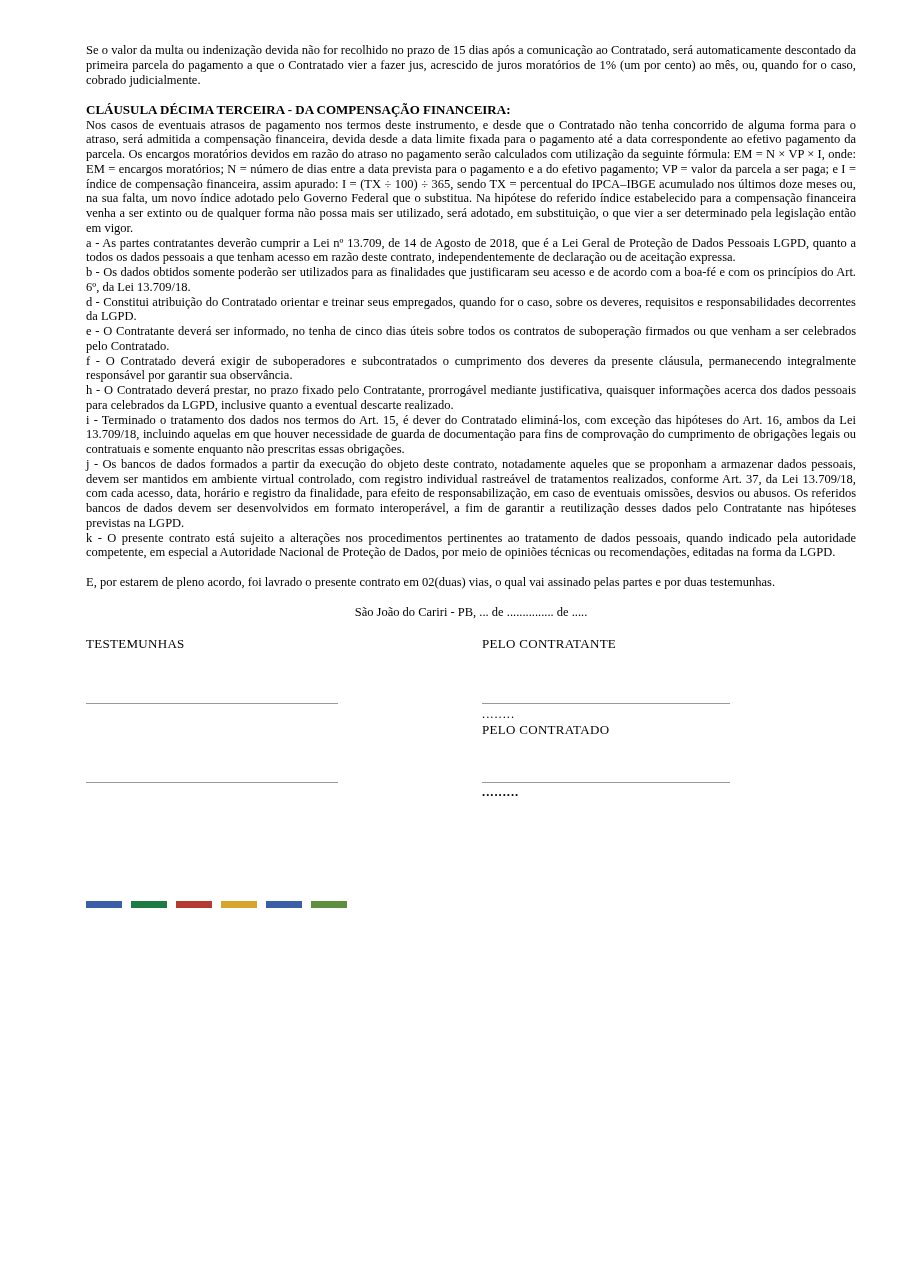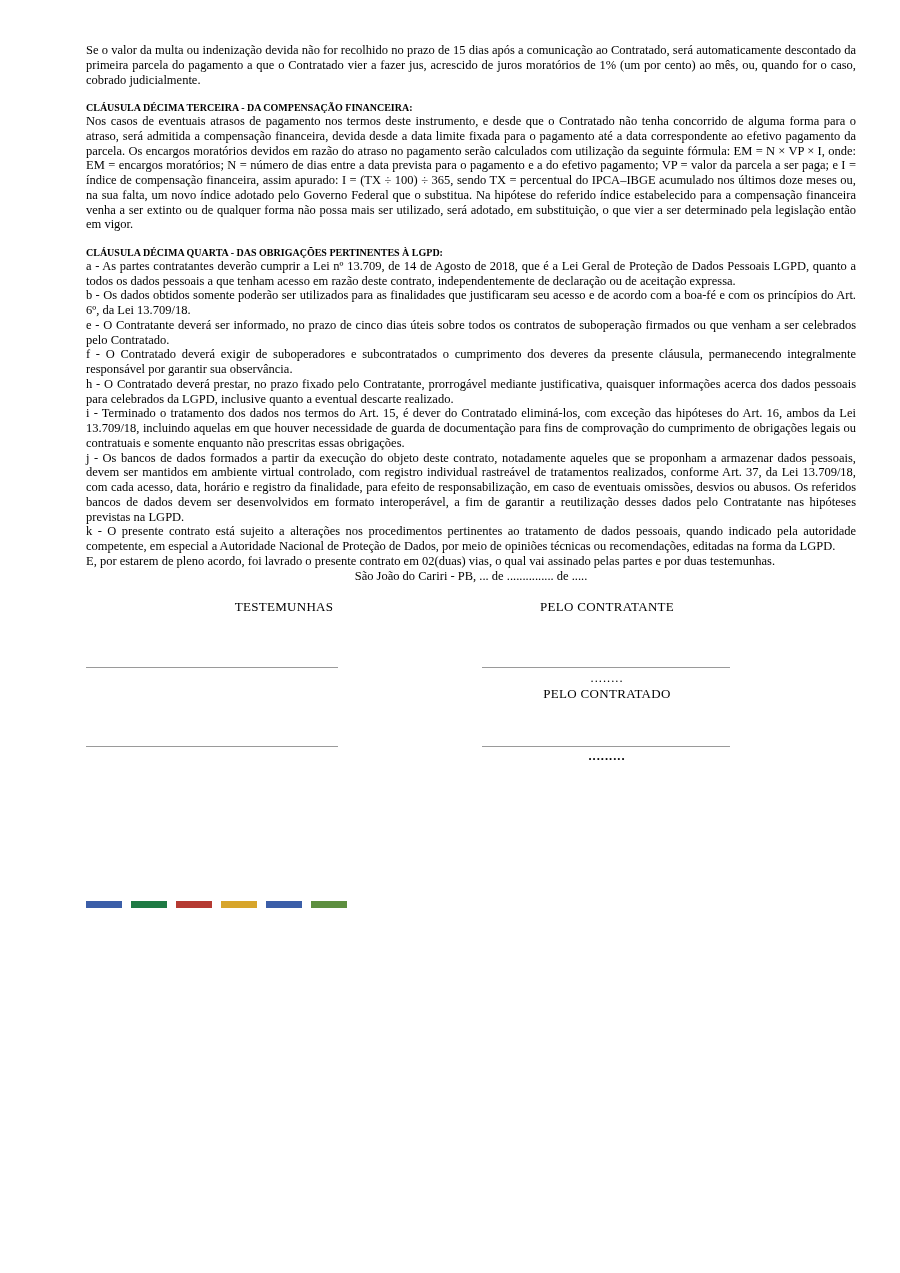--- a/index.html
+++ b/index.html
@@ -18,37 +18,37 @@
     color: #000000;
     font-size: 12.5px;
     line-height: 1.18;
     overflow: hidden;
   }
   .para {
     margin: 0;
     text-align: justify;
   }
   .sp {
+    margin-top: 15px;
   }
   .clause-heading {
     margin: 15px 0 0 0;
-    font-size: 10px;
+    font-size: 13px;
     font-weight: bold;
     text-align: left;
   }
   .right-align {
     text-align: center;
   }
   
   .sig {
     margin-top: 16px;
   }
   .sig-row {
     display: flex;
-    text-align: center;
   }
   .sig-left {
     width: 396px;
     flex: 0 0 396px;
   }
   .sig-right {
     width: 250px;
     flex: 0 0 250px;
   }
   .sig-label {
@@ -92,24 +92,24 @@
 </head>
 <body>
 
 <div class="page">
 
   <p class="para">Se o valor da multa ou indenização devida não for recolhido no prazo de 15 dias após a comunicação ao Contratado, será automaticamente descontado da primeira parcela do pagamento a que o Contratado vier a fazer jus, acrescido de juros moratórios de 1% (um por cento) ao mês, ou, quando for o caso, cobrado judicialmente.</p>
 
   <h3 class="clause-heading">CLÁUSULA DÉCIMA TERCEIRA - DA COMPENSAÇÃO FINANCEIRA:</h3>
   <p class="para">Nos casos de eventuais atrasos de pagamento nos termos deste instrumento, e desde que o Contratado não tenha concorrido de alguma forma para o atraso, será admitida a compensação financeira, devida desde a data limite fixada para o pagamento até a data correspondente ao efetivo pagamento da parcela. Os encargos moratórios devidos em razão do atraso no pagamento serão calculados com utilização da seguinte fórmula: EM = N × VP × I, onde: EM = encargos moratórios; N = número de dias entre a data prevista para o pagamento e a do efetivo pagamento; VP = valor da parcela a ser paga; e I = índice de compensação financeira, assim apurado: I = (TX ÷ 100) ÷ 365, sendo TX = percentual do IPCA–IBGE acumulado nos últimos doze meses ou, na sua falta, um novo índice adotado pelo Governo Federal que o substitua. Na hipótese do referido índice estabelecido para a compensação financeira venha a ser extinto ou de qualquer forma não possa mais ser utilizado, será adotado, em substituição, o que vier a ser determinado pela legislação então em vigor.</p>
 
-  <h3 class="clause-heading">CLÁUSULA DÉCIMA QUARTA - DAS OBRIGAÇÕES PERTINENTES À LGPD:</h3>
   <p class="para">a - As partes contratantes deverão cumprir a Lei nº 13.709, de 14 de Agosto de 2018, que é a Lei Geral de Proteção de Dados Pessoais LGPD, quanto a todos os dados pessoais a que tenham acesso em razão deste contrato, independentemente de declaração ou de aceitação expressa.</p>
   <p class="para">b - Os dados obtidos somente poderão ser utilizados para as finalidades que justificaram seu acesso e de acordo com a boa-fé e com os princípios do Art. 6º, da Lei 13.709/18.</p>
-  <p class="para">e - O Contratante deverá ser informado, no prazo de cinco dias úteis sobre todos os contratos de suboperação firmados ou que venham a ser celebrados pelo Contratado.</p>
+  <p class="para">d - Constitui atribuição do Contratado orientar e treinar seus empregados, quando for o caso, sobre os deveres, requisitos e responsabilidades decorrentes da LGPD.</p>
+  <p class="para">e - O Contratante deverá ser informado, no tenha de cinco dias úteis sobre todos os contratos de suboperação firmados ou que venham a ser celebrados pelo Contratado.</p>
   <p class="para">f - O Contratado deverá exigir de suboperadores e subcontratados o cumprimento dos deveres da presente cláusula, permanecendo integralmente responsável por garantir sua observância.</p>
   <p class="para">h - O Contratado deverá prestar, no prazo fixado pelo Contratante, prorrogável mediante justificativa, quaisquer informações acerca dos dados pessoais para celebrados da LGPD, inclusive quanto a eventual descarte realizado.</p>
   <p class="para">i - Terminado o tratamento dos dados nos termos do Art. 15, é dever do Contratado eliminá-los, com exceção das hipóteses do Art. 16, ambos da Lei 13.709/18, incluindo aquelas em que houver necessidade de guarda de documentação para fins de comprovação do cumprimento de obrigações legais ou contratuais e somente enquanto não prescritas essas obrigações.</p>
   <p class="para">j - Os bancos de dados formados a partir da execução do objeto deste contrato, notadamente aqueles que se proponham a armazenar dados pessoais, devem ser mantidos em ambiente virtual controlado, com registro individual rastreável de tratamentos realizados, conforme Art. 37, da Lei 13.709/18, com cada acesso, data, horário e registro da finalidade, para efeito de responsabilização, em caso de eventuais omissões, desvios ou abusos. Os referidos bancos de dados devem ser desenvolvidos em formato interoperável, a fim de garantir a reutilização desses dados pelo Contratante nas hipóteses previstas na LGPD.</p>
   <p class="para">k - O presente contrato está sujeito a alterações nos procedimentos pertinentes ao tratamento de dados pessoais, quando indicado pela autoridade competente, em especial a Autoridade Nacional de Proteção de Dados, por meio de opiniões técnicas ou recomendações, editadas na forma da LGPD.</p>
 
 
   <p class="para sp">E, por estarem de pleno acordo, foi lavrado o presente contrato em 02(duas) vias, o qual vai assinado pelas partes e por duas testemunhas.</p>
 
   <p class="para sp right-align">São João do Cariri - PB, ... de ............... de .....</p>

